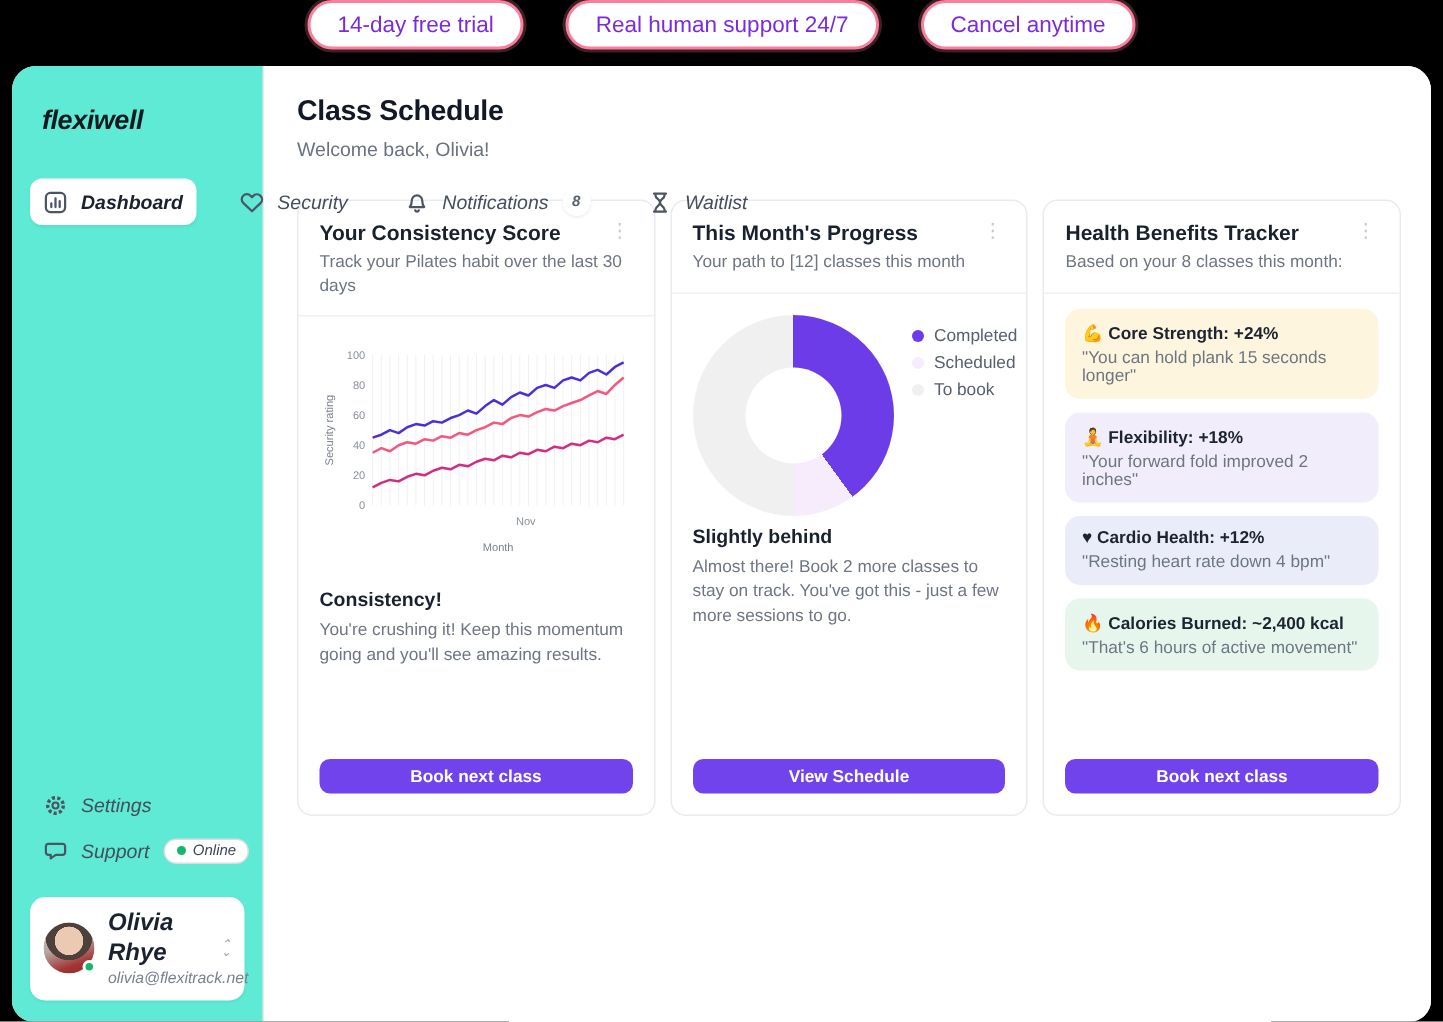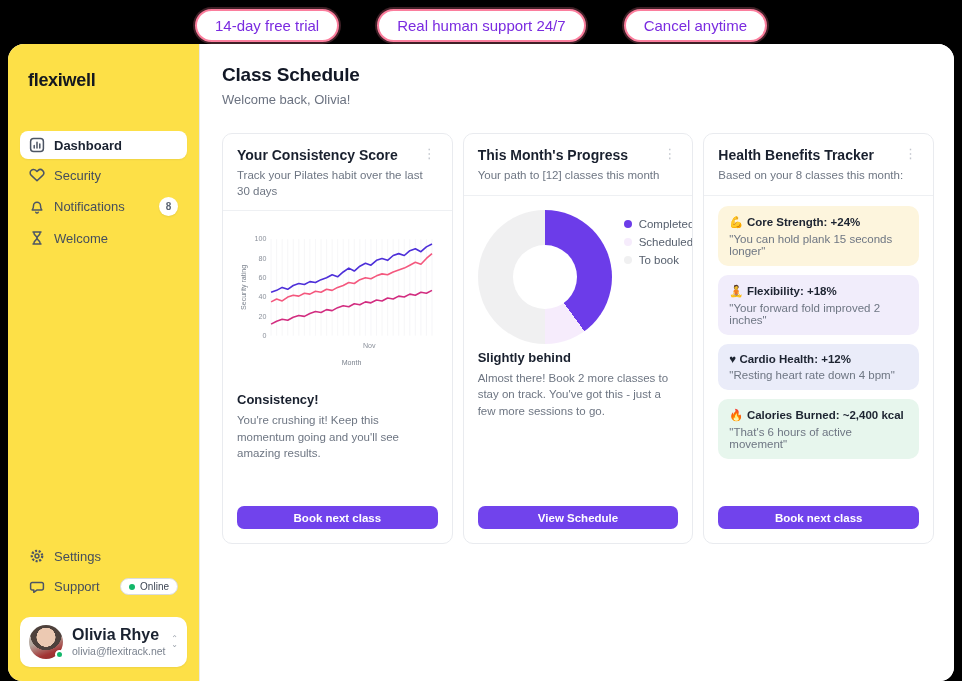--- a/index.html
+++ b/index.html
@@ -5,39 +5,39 @@
   * { margin:0; padding:0; box-sizing:border-box; }
   html,body { width:962px; height:681px; }
   body {
     background:#000;
     font-family:"Liberation Sans", sans-serif;
     overflow:hidden;
     position:relative;
   }
   
   .topbar {
-    height:42px; display:flex; align-items:flex-end; justify-content:center; gap:38px;
+    height:42px; display:flex; align-items:flex-start; justify-content:center; gap:28px;
   }
   .pill {
     background:#fff; border:2px solid #fb7e9d; border-radius:999px;
     padding:6px 18px; font-size:15px; font-weight:500; color:#7a2be0;
     box-shadow:0 0 0 2px rgba(251,126,157,.25);
   }
   
   .window {
     position:absolute; left:8px; right:8px; top:44px; bottom:0;
     background:#fff; border-radius:16px 16px 14px 14px; display:flex; overflow:hidden;
   }
   
   .sidebar {
-    width:192px; background:#fde047; border-right:1px solid #e8e9ed;
-    display:flex; flex-direction:column; padding:26px 12px 14px 12px; flex-shrink:0;
+    width:168px; background:#5eead4; border-right:1px solid #e8e9ed;
+    display:flex; flex-direction:column; padding:26px 12px 14px 12px; flex-shrink:0;font-style:italic;
   }
   .logo { font-size:18px; font-weight:800; color:#14181f; letter-spacing:-.3px; padding-left:8px; }
-  .nav { margin-top:40px; display:flex; flex-direction:column; gap:2px; }
+  .nav { margin-top:28px; display:flex; flex-direction:row; gap:20px; }
   .nav-item {
     display:flex; align-items:center; gap:9px; padding:6px 9px; border-radius:8px;
     font-size:13px; color:#454e5c; cursor:pointer; position:relative;
   }
   .nav-item.active { background:#fff; color:#1a2230; font-weight:700; box-shadow:0 1px 2px rgba(16,24,40,.06); }
   .nav-item svg { width:16px; height:16px; stroke:#4c5564; stroke-width:1.5; fill:none; flex-shrink:0; }
   .nav-badge {
     margin-left:auto; background:#fff; color:#5b6472; font-size:10px; font-weight:600;
     min-width:19px; height:19px; border-radius:50%; display:flex; align-items:center; justify-content:center;
     box-shadow:0 1px 2px rgba(16,24,40,.08);
@@ -134,21 +134,21 @@
           <path d="M12.8 11H3.2c.9-1 1.3-1.7 1.3-4.2a3.5 3.5 0 0 1 7 0c0 2.5.4 3.2 1.3 4.2z" stroke-linejoin="round"></path>
           <path d="M6.8 13.2a1.3 1.3 0 0 0 2.4 0" stroke-linecap="round"></path>
         </svg>
         <span>Notifications</span>
         <span class="nav-badge">8</span>
       </div>
       <div class="nav-item">
         <svg viewBox="0 0 16 16">
           <path d="M4 2h8 M4 14h8 M5 2v1.3c0 2.2 3 2.5 3 4.7s-3 2.5-3 4.7V14 M11 2v1.3c0 2.2-3 2.5-3 4.7s3 2.5 3 4.7V14" stroke-linecap="round" stroke-linejoin="round"></path>
         </svg>
-        <span>Welcome</span>
+        <span>Waitlist</span>
       </div>
     </div>
 
     <div class="sidebar-bottom">
       <div class="nav-item">
         <svg viewBox="0 0 16 16">
           <circle cx="8" cy="8" r="5.2" stroke-width="2.3" stroke-dasharray="2.1 1.55"></circle>
           <circle cx="8" cy="8" r="2" stroke-width="1.4"></circle>
         </svg>
         <span>Settings</span>

